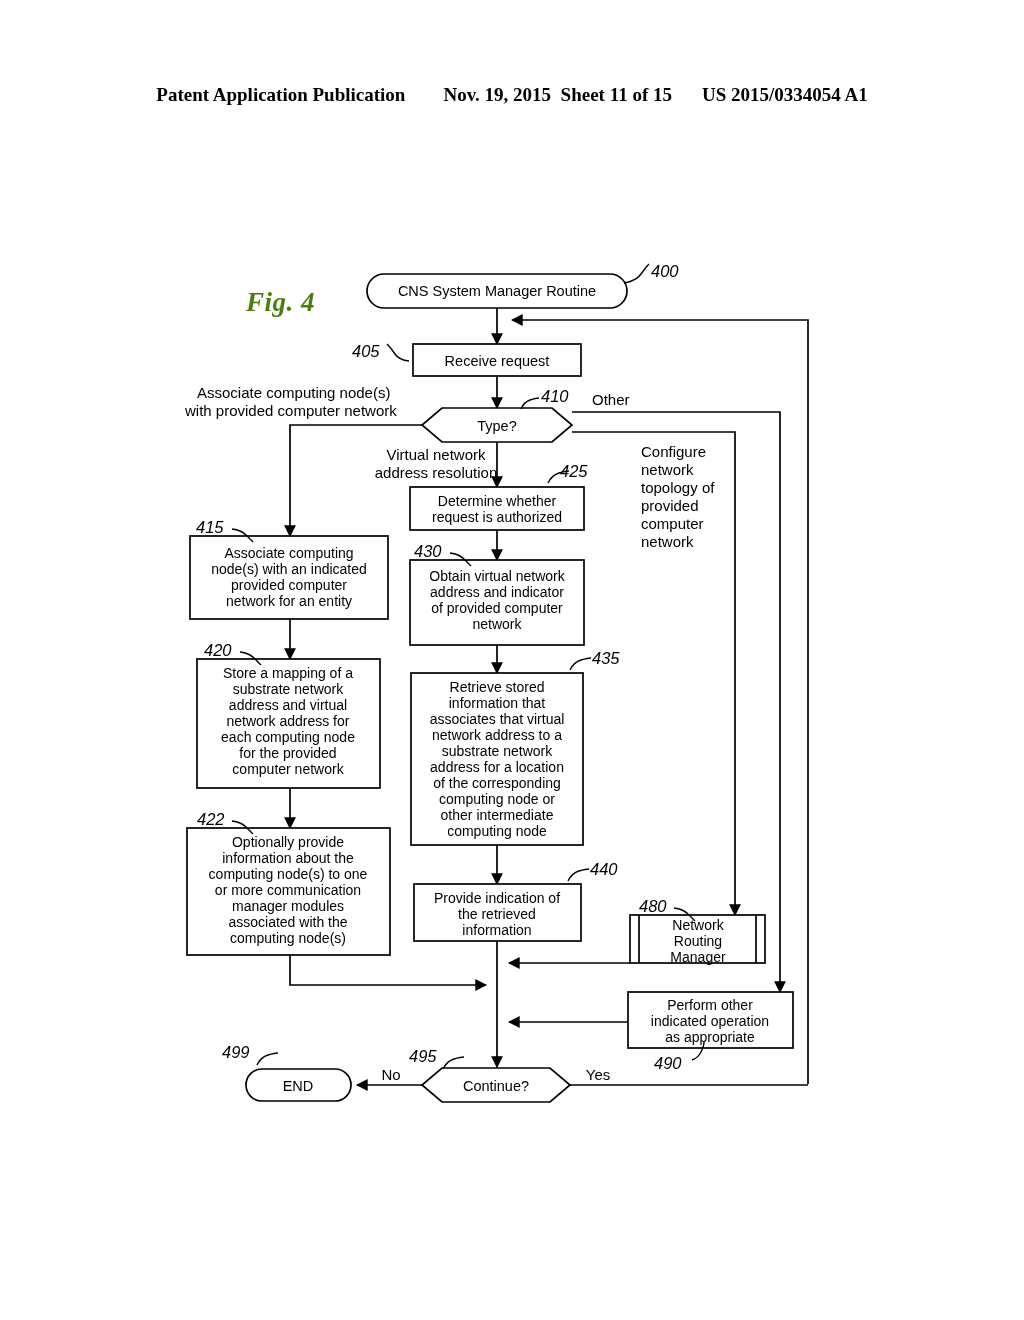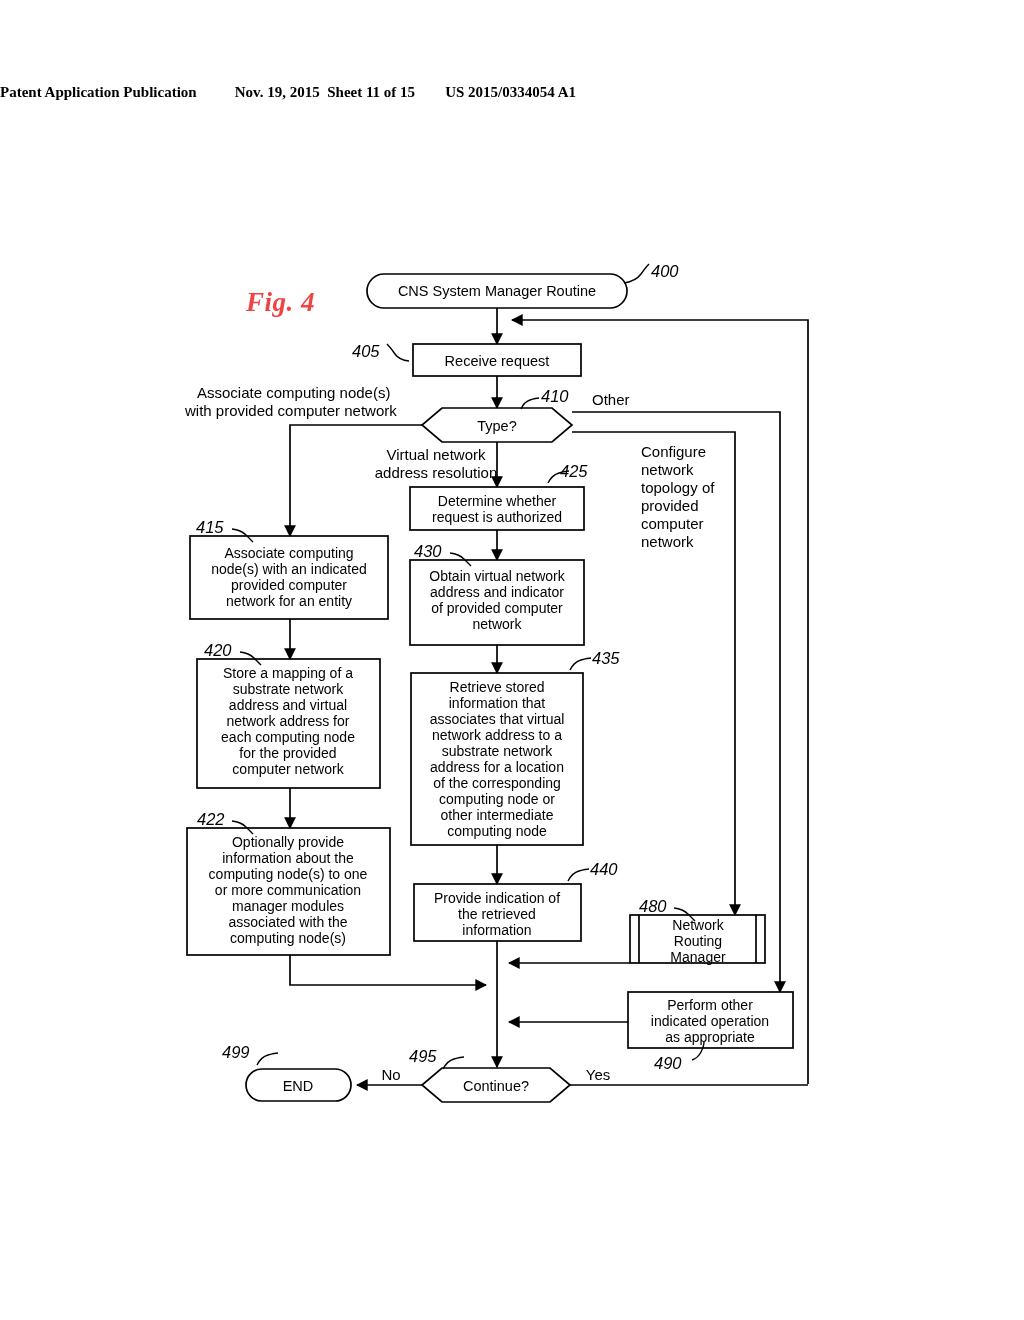--- a/index.html
+++ b/index.html
@@ -14,42 +14,42 @@
     background: #ffffff;
     overflow: hidden;
     font-family: "Liberation Sans", sans-serif;
   }
   
   .hdr {
     position: absolute;
     top: 84px;
     left: 0;
     width: 1024px;
-    text-align: left;
+    text-align: center;
     font-family: "Liberation Serif", serif;
     font-weight: bold;
-    font-size: 15px;
+    font-size: 19px;
     color: #000;
     white-space: nowrap;
   }
   .hdr span { display: inline-block; vertical-align: baseline; }
   .hdr .gap1 { width: 38px; }
   .hdr .gap2 { width: 30px; }
 
   
   .figlabel {
     position: absolute;
     left: 246px;
     top: 287px;
     font-family: "Liberation Serif", serif;
     font-style: italic;
     font-weight: bold;
     font-size: 27px;
     letter-spacing: 0.5px;
-    color: #ef4444;
+    color: #4d7c0f;
   }
 
   
   svg.diagram {
     position: absolute;
     left: 0;
     top: 0;
     width: 1024px;
     height: 1320px;
   }

